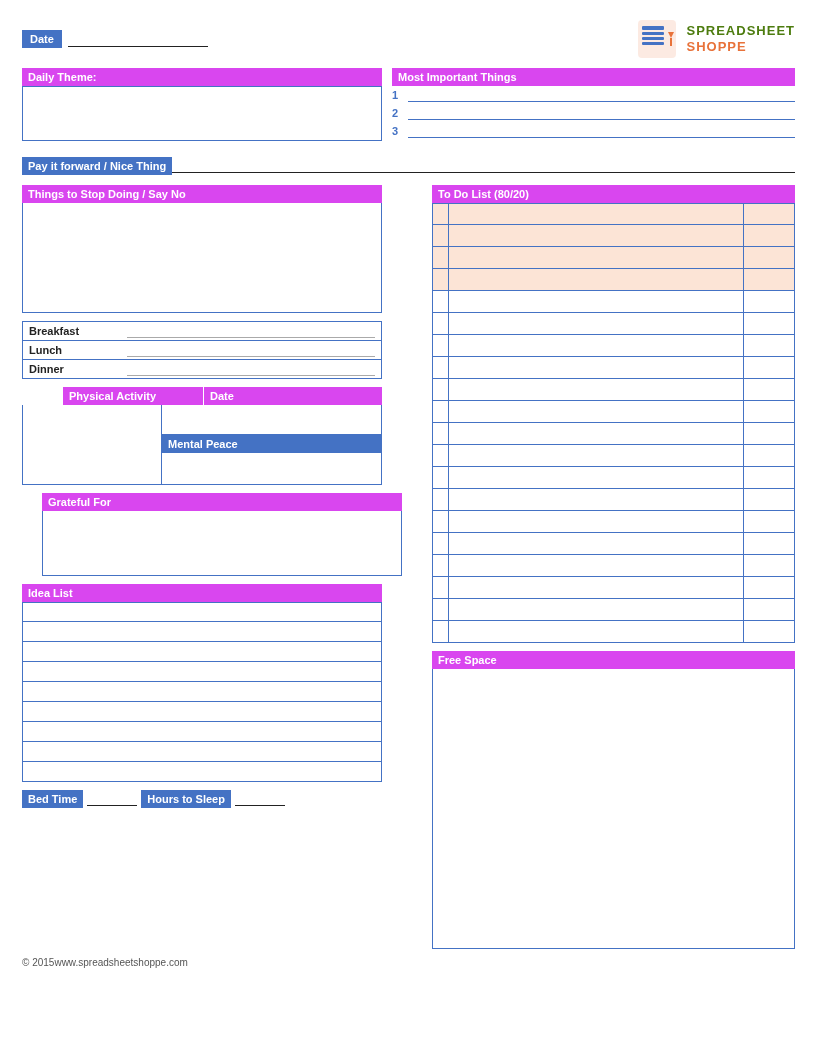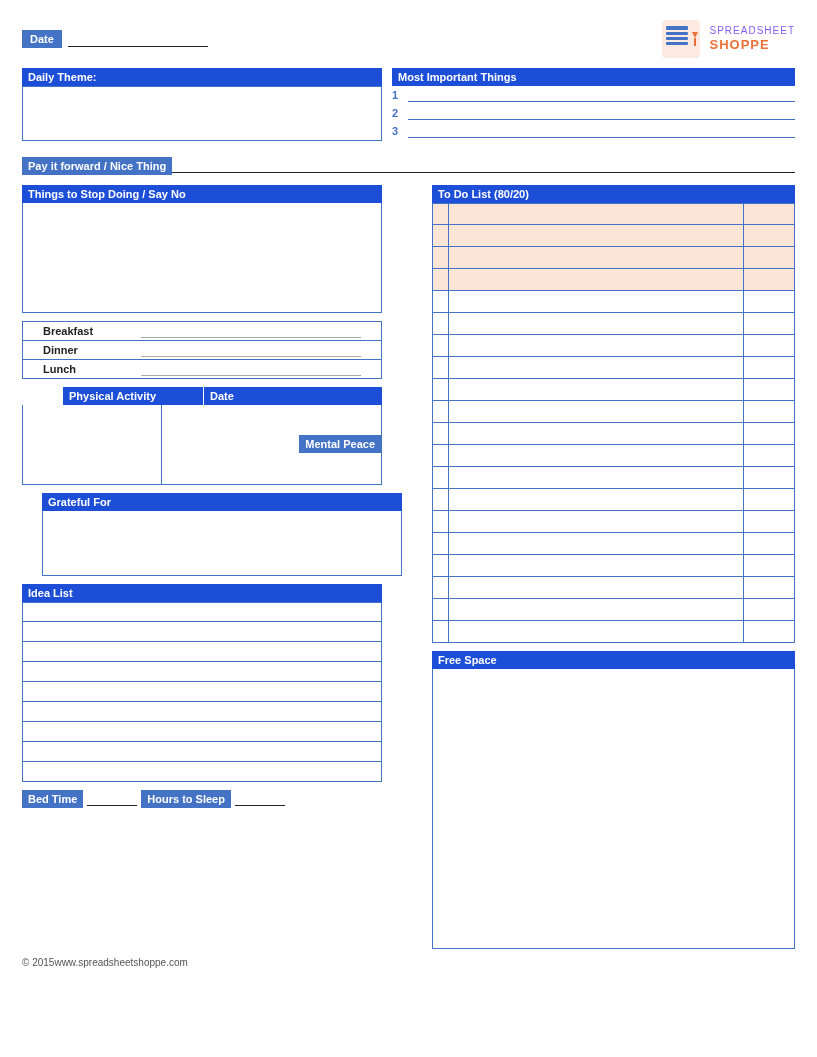--- a/index.html
+++ b/index.html
@@ -43,34 +43,34 @@
     .logo-icon {
       width: 42px;
       height: 42px;
     }
     .logo-text {
       display: flex;
       flex-direction: column;
       line-height: 1.2;
     }
     .logo-spreadsheet {
-      font-weight: normal;
-      font-size: 10px;
-      color: #8b5cf6;
+      font-weight: bold;
+      font-size: 13px;
+      color: #4d7c0f;
       letter-spacing: 1px;
     }
     .logo-shoppe {
       font-weight: bold;
       font-size: 13px;
       color: #e8723a;
       letter-spacing: 1px;
     }
 
     .section-header {
-      background: #1d4ed8;
+      background: #d946ef;
       color: #fff;
       font-weight: bold;
       font-size: 11px;
       padding: 3px 6px;
     }
     .section-header-inline {
       background: #4472c4;
       color: #fff;
       font-weight: bold;
       font-size: 11px;
@@ -145,21 +145,21 @@
     
     .meals-section {
       width: 360px;
       margin-bottom: 8px;
     }
     .meal-row {
       display: flex;
       align-items: center;
       border: 1px solid #4472c4;
       border-top: none;
-      padding: 2px 20px;
+      padding: 2px 6px;
       gap: 43px;
     }
     .meal-row:first-child {
       border-top: 1px solid #4472c4;
     }
     .meal-label {
       font-weight: bold;
       font-size: 11px;
       width: 55px;
     }
@@ -293,21 +293,20 @@
       border-top: none;
       height: 80px;
     }
     .water-mental-body {
       flex: 1;
       border: 1px solid #4472c4;
       border-left: none;
       border-top: none;
       display: flex;
       flex-direction: column;
-      align-items: flex-end;
     }
     .water-area {
       height: 30px;
       border-bottom: 1px solid #4472c4;
     }
     .mental-area {
       flex: 1;
     }
   </style>
 </head>
@@ -373,25 +372,25 @@
       <div class="section-header">Things to Stop Doing / Say No</div>
       <div class="stop-doing-box"></div>
     </div>
 
     <div class="meals-section">
       <div class="meal-row" style="border:1px solid #4472c4;">
         <span class="meal-label">Breakfast</span>
         <div class="meal-line"></div>
       </div>
       <div class="meal-row" style="border:1px solid #4472c4; border-top:none;">
+        <span class="meal-label">Lunch</span>
+        <div class="meal-line"></div>
+      </div>
+      <div class="meal-row" style="border:1px solid #4472c4; border-top:none;">
         <span class="meal-label">Dinner</span>
-        <div class="meal-line"></div>
-      </div>
-      <div class="meal-row" style="border:1px solid #4472c4; border-top:none;">
-        <span class="meal-label">Lunch</span>
         <div class="meal-line"></div>
       </div>
     </div>
 
     <div class="phys-combined">
       <div class="phys-combined-headers">
         <div class="section-header" style="width:140px;">Physical Activity</div>
         <div class="section-header" style="flex:1; border-left:1px solid #fff;">Date</div>
       </div>
       <div class="phys-combined-body">

